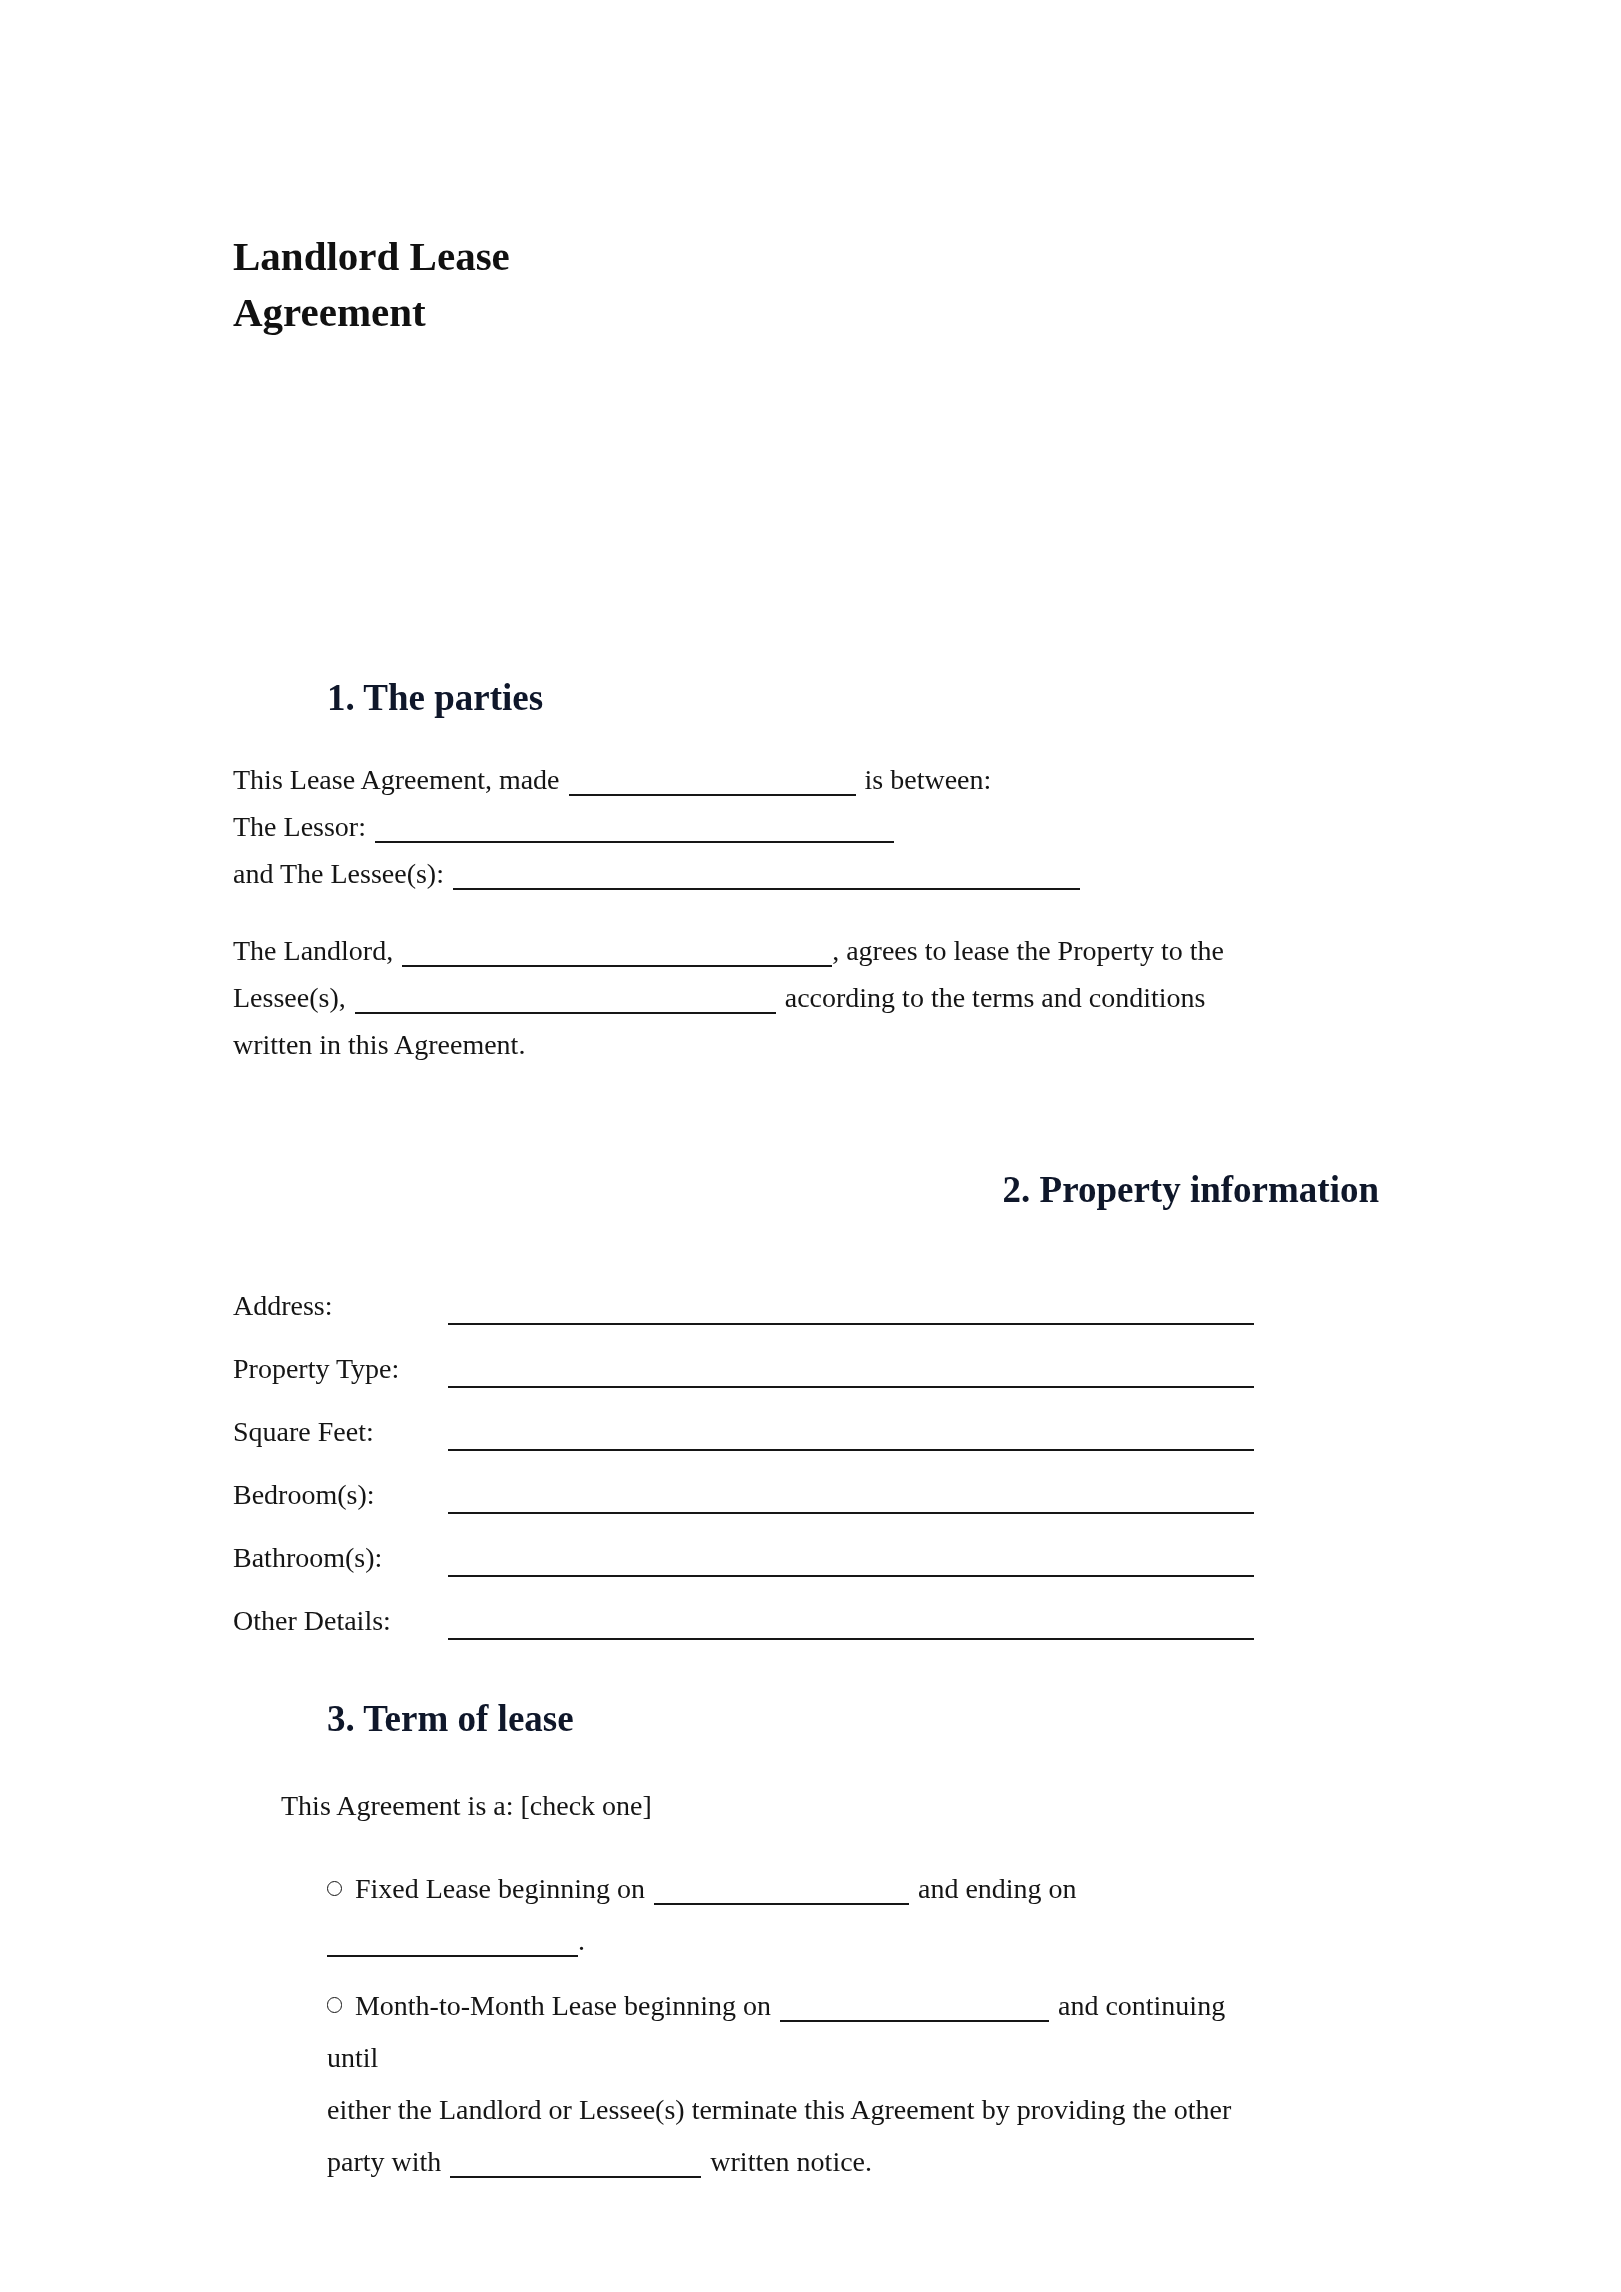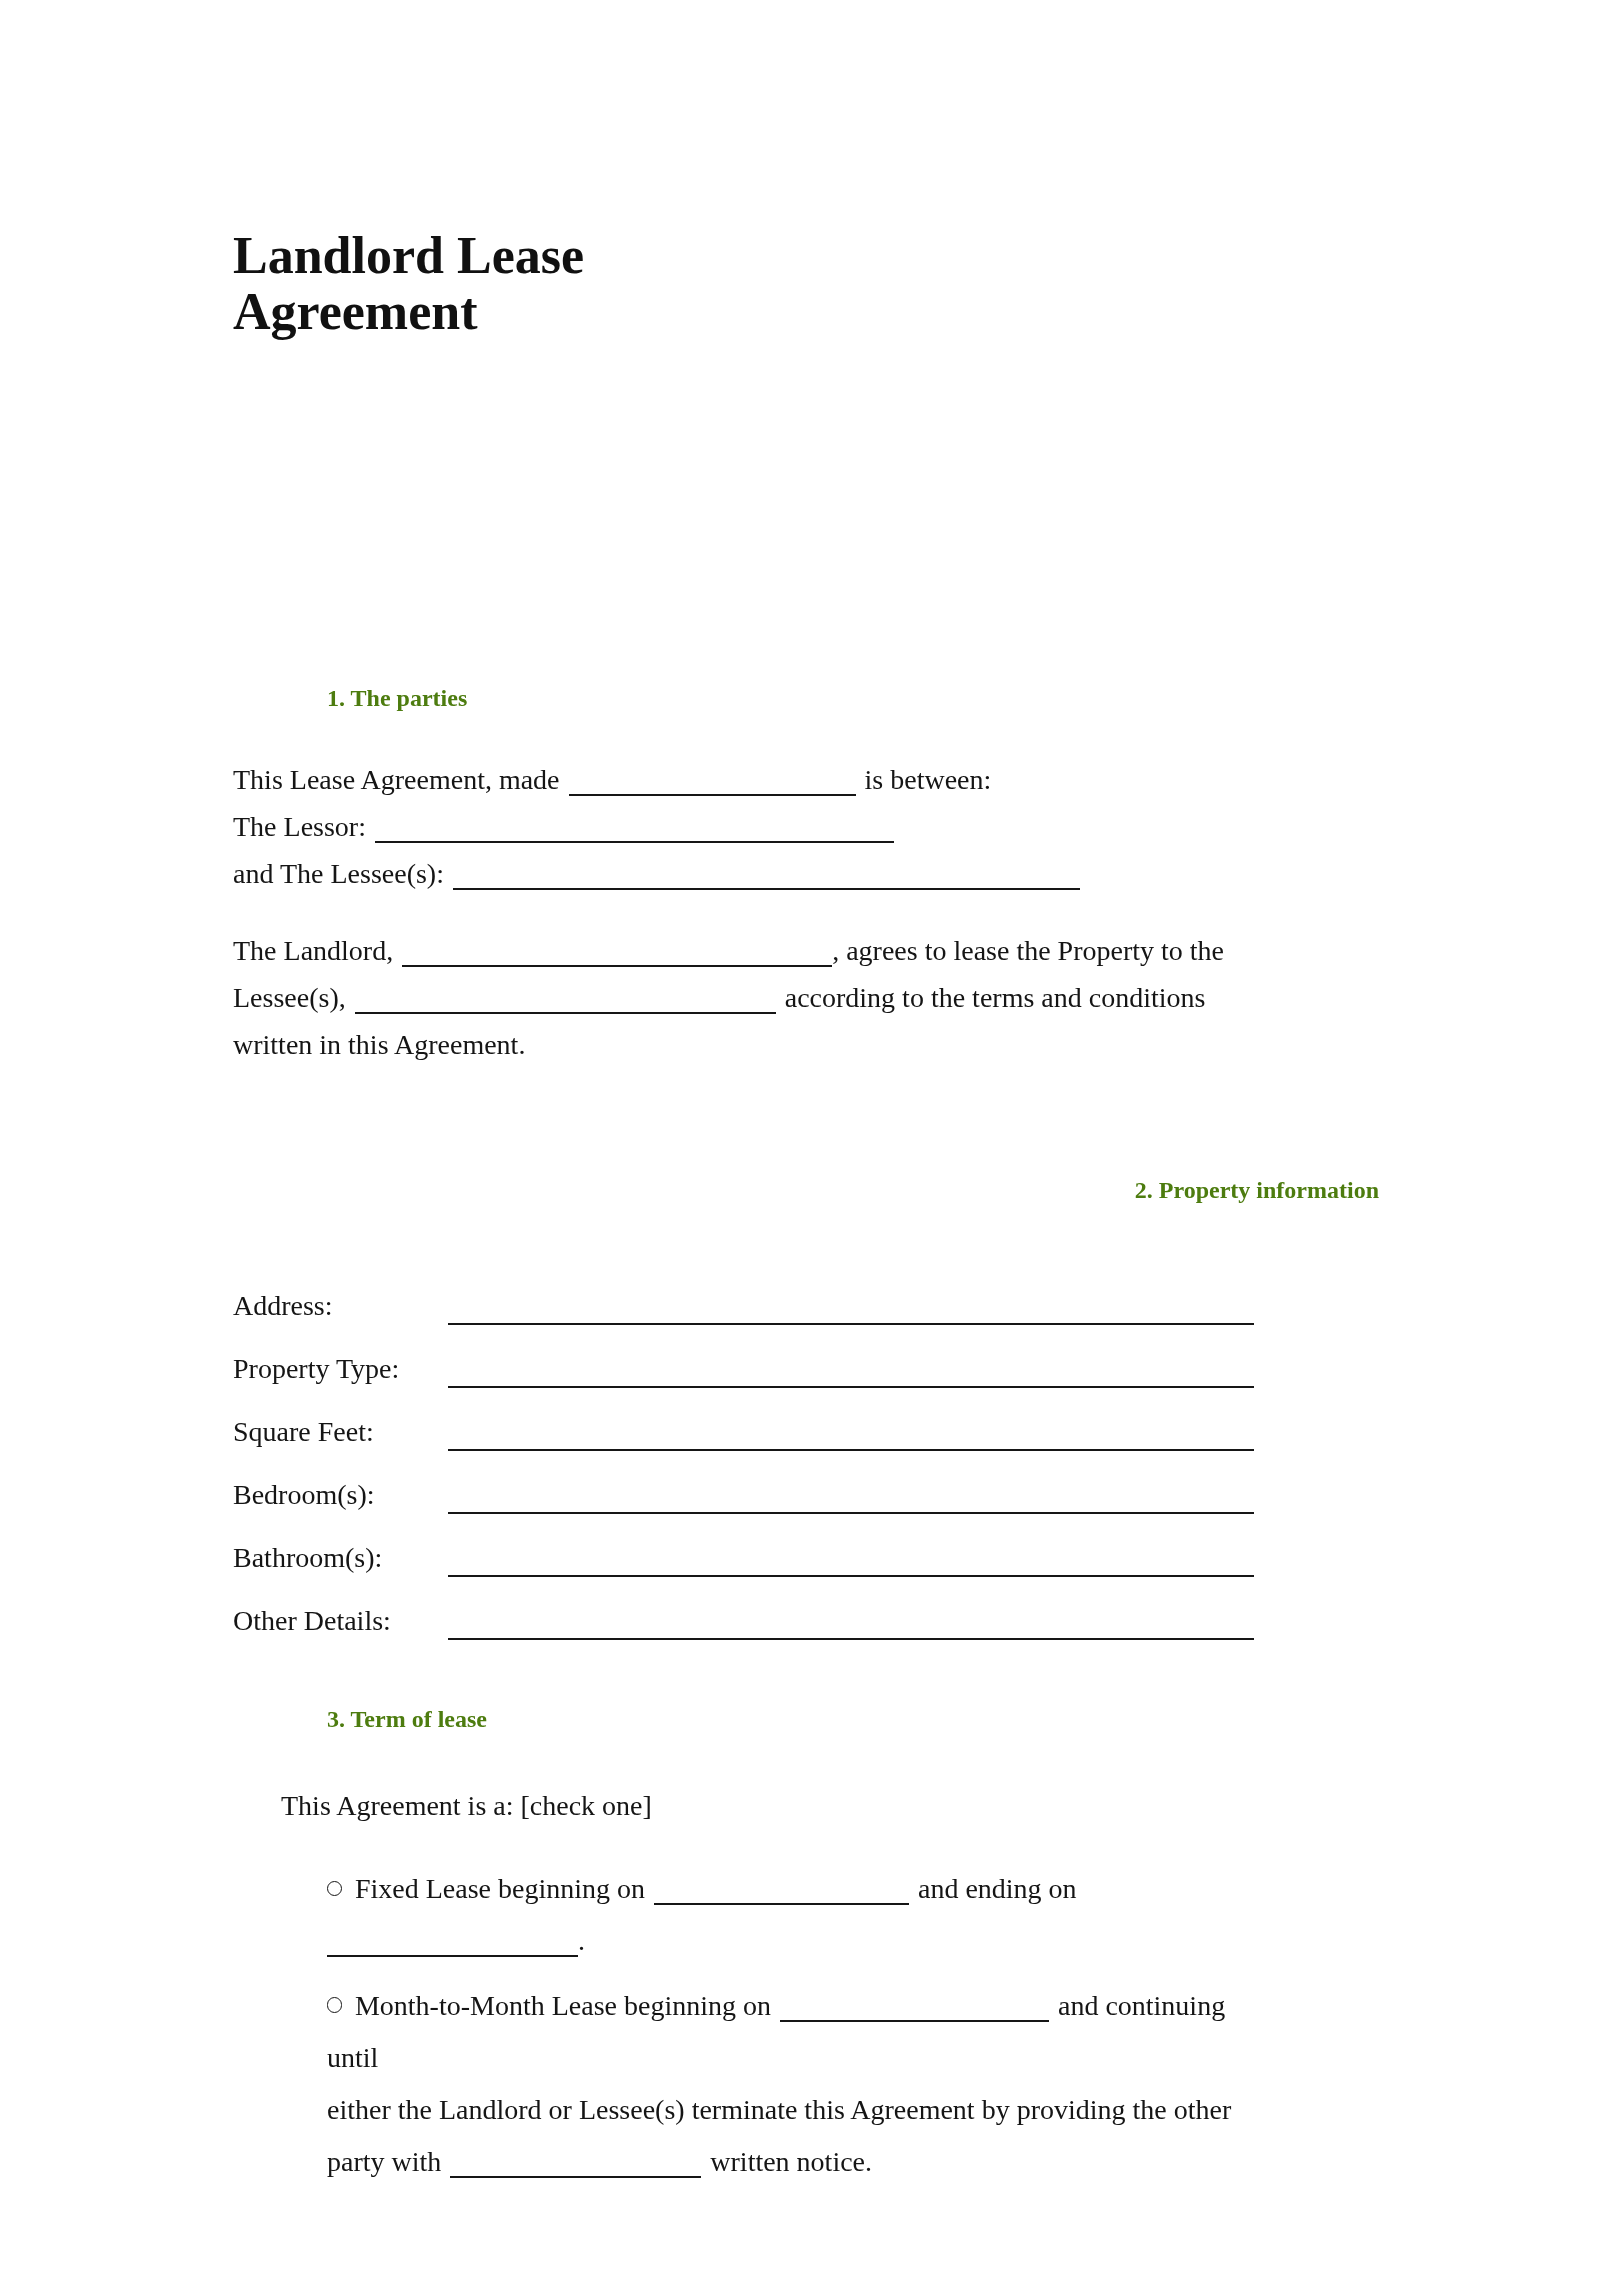--- a/index.html
+++ b/index.html
@@ -15,31 +15,31 @@
     overflow: hidden;
   }
   .content {
     position: absolute;
     left: 233px;
     top: 228px;
     width: 1146px;
   }
   .doc-title {
     margin: 0;
-    font-size: 52px;
+    font-size: 41px;
     font-weight: bold;
     line-height: 56px;
     color: #111111;
   }
   .sec-heading {
     margin: 0 0 0 94px;
-    font-size: 24px;
+    font-size: 37px;
     font-weight: bold;
     line-height: 36px;
-    color: #4d7c0f;
+    color: #0f172a;
   }
   .sec1-heading { margin-top: 340px; }
   .sec2-heading { margin-top: 104px; text-align: right; }
   .sec3-heading { margin-top: 61px; }
   .para { line-height: 47px; }
   .para1 { margin-top: 40px; }
   .para2 { margin-top: 30px; }
   .term-intro { margin-top: 45px; line-height: 47px; margin-left: 48px; }
   .blank {
     display: inline-block;

